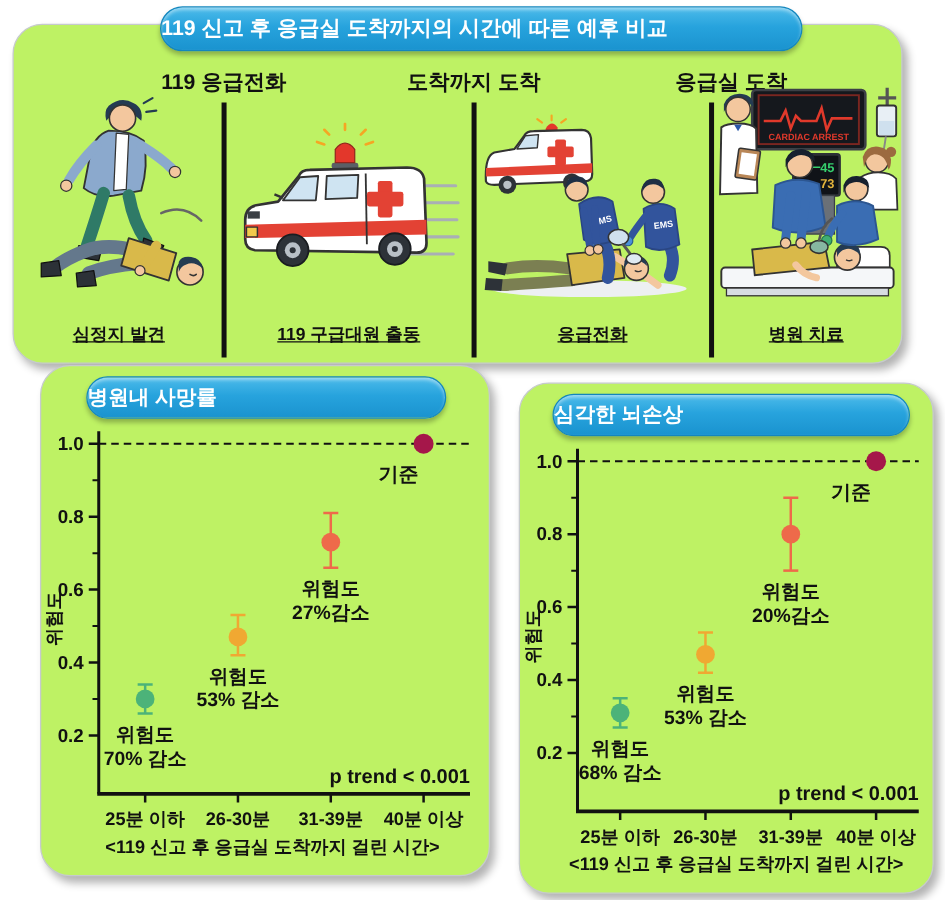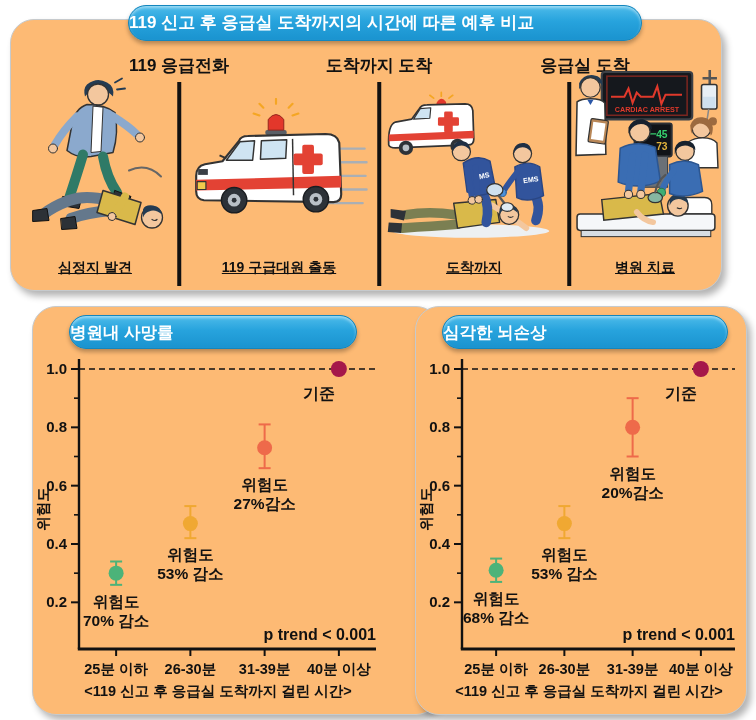--- a/index.html
+++ b/index.html
@@ -1,21 +1,21 @@
 <!DOCTYPE html>
 <html><head>
 <meta charset="utf-8">
 <style>
   html,body{margin:0;padding:0;background:#fff;}
   #stage{position:relative;width:756px;height:720px;background:#fff;
          font-family:"Liberation Sans",sans-serif;overflow:hidden;}
-  .panel{position:absolute;background:#fdba74;border:1.5px solid #c6cacd;border-radius:24px;
+  .panel{position:absolute;background:#bef264;border:1.5px solid #c6cacd;border-radius:24px;
          box-shadow:4px 5px 7px rgba(0,0,0,0.30);}
   #timeline-panel{left:10px;top:19px;width:710px;height:270px;}
-  #chart-panel-0{left:32px;top:306px;width:358px;height:407px;padding-left:48px;}
+  #chart-panel-0{left:32px;top:292px;width:358px;height:407px;}
   #chart-panel-1{left:415px;top:306px;width:330px;height:407px;}
   .pill{position:absolute;background:linear-gradient(180deg,#4cbbea 0%,#27a3dd 45%,#1a93cf 100%);
         border:1px solid #1486bd;border-radius:18px;color:#fff;font-weight:bold;
         box-shadow:0 3px 4px rgba(0,0,0,0.28), inset 0 2px 3px rgba(255,255,255,0.45);z-index:5;}
   #main-pill{left:128px;top:5px;width:512px;height:34px;line-height:34px;font-size:17px;}
   .chart-pill{top:8px;height:32px;line-height:32px;font-size:16.5px;}
   #chart-pill-0{left:36px;width:286px;}
   #chart-pill-1{left:26px;width:284px;}
   .ev-label{position:absolute;top:34px;transform:translateX(-50%);font-size:17px;font-weight:bold;color:#111;white-space:nowrap;}
   .divider{position:absolute;top:62px;width:3.5px;height:204px;background:#111;transform:translateX(-50%);}
@@ -225,21 +225,21 @@
         <path d="M92,92 Q106,85 120,92 L124,118 Q106,126 92,120 Z" fill="#3a6db3" stroke="#2c5691" stroke-width="1.5"></path>
         <path d="M96,98 Q88,108 85,116" stroke="#3a6db3" stroke-width="6" fill="none"></path>
         <circle cx="84" cy="119" r="4" fill="#3fae74" stroke="#28774f" stroke-width="1"></circle>
         <ellipse cx="78" cy="124" rx="7" ry="5" fill="#86b7a2" stroke="#333" stroke-width="1.2"></ellipse>
         <path d="M78,119 Q80,108 88,102" stroke="#555" stroke-width="2" fill="none"></path>
       </g>
     </svg>
 
     <div class="caption" style="left:84px">심정지 발견</div>
     <div class="caption" style="left:268px">119 구급대원 출동</div>
-    <div class="caption" style="left:463px">도착까지</div>
+    <div class="caption" style="left:463px">응급전화</div>
     <div class="caption" style="left:634px">병원 치료</div>
   </section>
 
   <div class="pill" id="main-pill">
     <span>119 신고 후 응급실 도착까지의 시간에 따른 예후 비교</span>
   </div>
 
   <section class="panel" id="chart-panel-0">
     <div class="pill chart-pill" id="chart-pill-0">
       <span>병원내 사망률</span>

